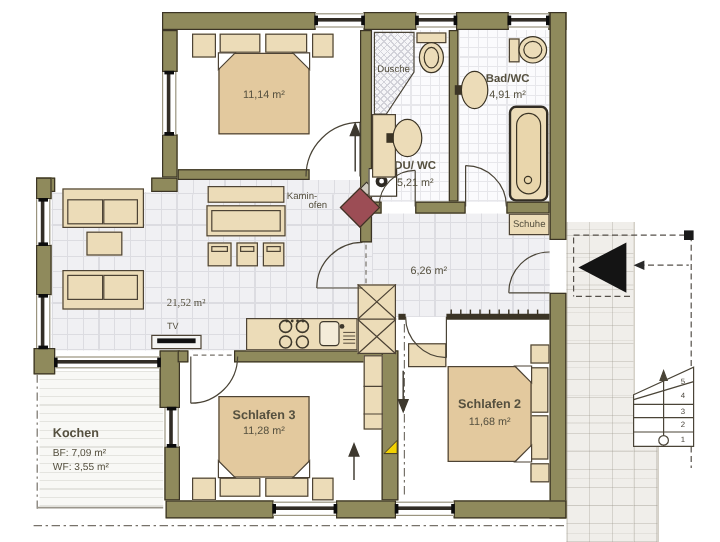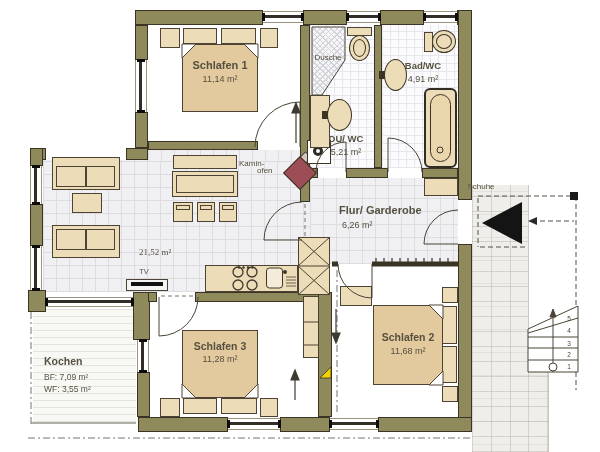--- a/index.html
+++ b/index.html
@@ -330,33 +330,31 @@
       <path d="M182,44 L196,44 L182,58 Z"></path>
         <path d="M258,44 L244,44 L258,58 Z"></path>
       <path d="M182,398 L196,398 L182,384 Z"></path>
         <path d="M258,398 L244,398 L258,384 Z"></path>
       <path d="M443,305 L429,305 L443,319 Z"></path>
         <path d="M443,385 L429,385 L443,371 Z"></path>
     </g>
     <polygon points="320,378 331,378 331,367" fill="#f2d200" stroke="#3b3425" stroke-width="0.8"></polygon>
   </svg>
 
-  <div class="label rname ctr" style="left:175px;top:59px;width:90px;">Schlafen 1</div>
   <div class="label rarea ctr" style="left:175px;top:74px;width:90px;">11,14 m²</div>
   <div class="label tiny ctr" style="left:310px;top:53px;width:36px;">Dusche</div>
   <div class="label rname3 ctr" style="left:314px;top:134px;width:64px;">DU/ WC</div>
   <div class="label rarea ctr" style="left:314px;top:147px;width:64px;">5,21 m²</div>
   <div class="label rname3 ctr" style="left:392px;top:61px;width:62px;">Bad/WC</div>
   <div class="label rarea ctr" style="left:392px;top:74px;width:62px;">4,91 m²</div>
   <div class="label tiny" style="left:239px;top:159px;width:34px;">Kamin-</div>
   <div class="label tiny" style="left:257px;top:166px;width:34px;">ofen</div>
   <div class="label rarea" style="left:139px;top:247px;width:70px;font-family:Liberation Serif, serif;">21,52 m²</div>
-  <div class="label rname" style="left:339px;top:204px;width:116px;">Flur/ Garderobe</div>
   <div class="label rarea" style="left:342px;top:220px;width:60px;">6,26 m²</div>
-  <div class="label tiny ctr" style="left:444px;top:182px;width:34px;padding-left:20px;">Schuhe</div>
+  <div class="label tiny ctr" style="left:424px;top:182px;width:34px;">Schuhe</div>
   <div class="label ctr" style="left:133px;top:268px;width:22px;font-size:7.5px;">TV</div>
   <div class="label rname2" style="left:44px;top:355px;width:70px;">Kochen</div>
   <div class="label" style="left:44px;top:373px;width:80px;font-size:8.5px;">BF: 7,09 m²</div>
   <div class="label" style="left:44px;top:385px;width:80px;font-size:8.5px;">WF: 3,55 m²</div>
   <div class="label rname2 ctr" style="left:182px;top:340px;width:76px;">Schlafen 3</div>
   <div class="label rarea ctr" style="left:182px;top:354px;width:76px;">11,28 m²</div>
   <div class="label rname2 ctr" style="left:372px;top:331px;width:72px;">Schlafen 2</div>
   <div class="label rarea ctr" style="left:372px;top:346px;width:72px;">11,68 m²</div>
   <div class="label micro ctr" style="left:563px;top:363px;width:12px;">1</div>
   <div class="label micro ctr" style="left:563px;top:351px;width:12px;">2</div>

